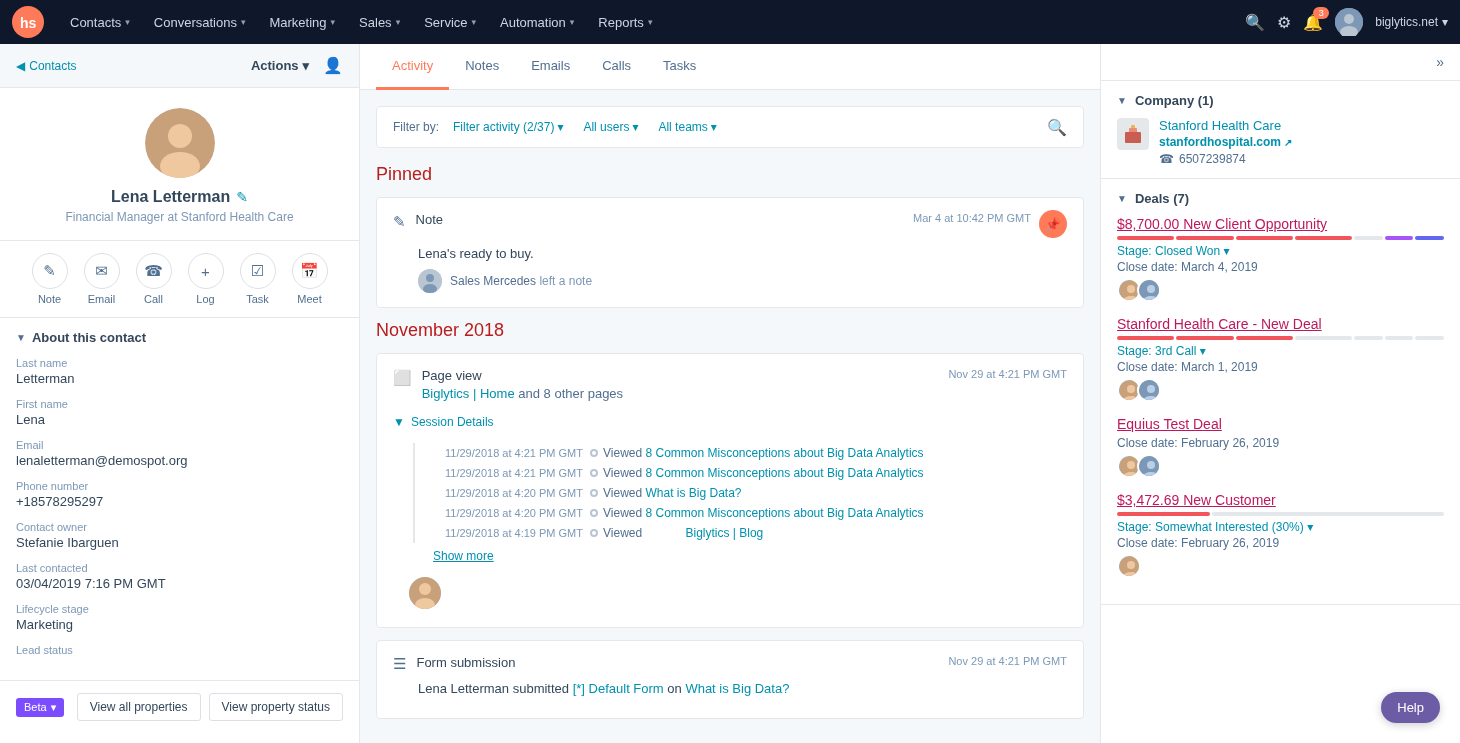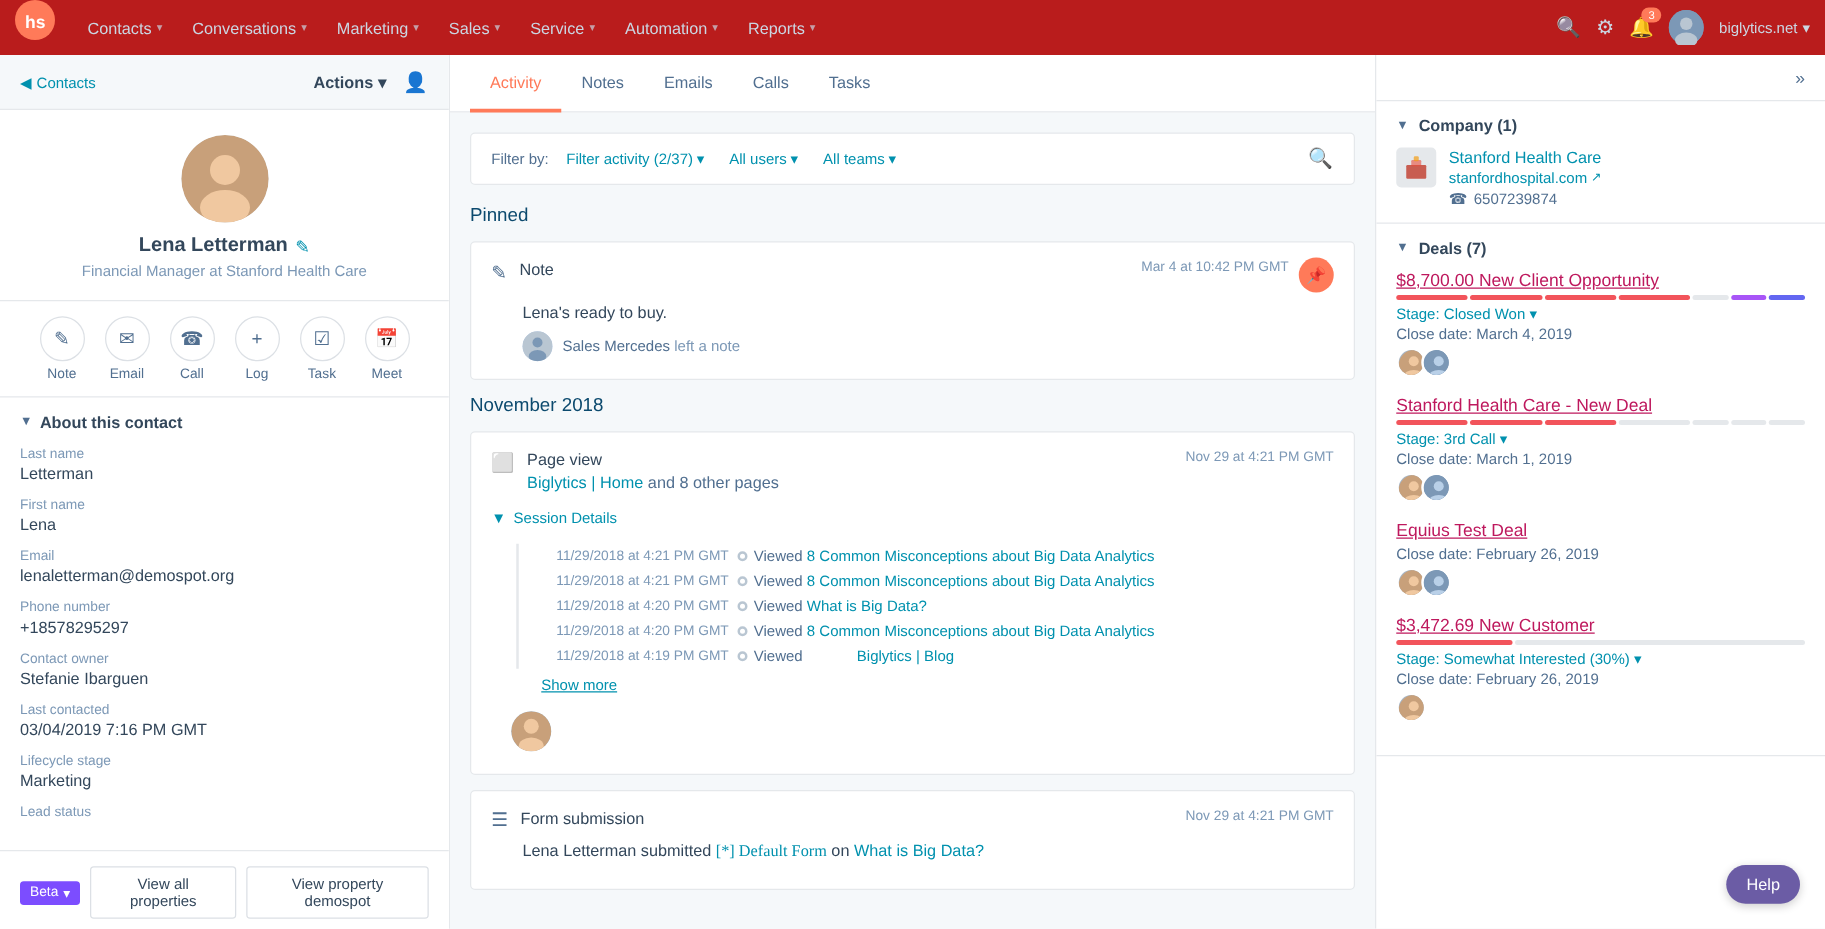--- a/index.html
+++ b/index.html
@@ -1,22 +1,23 @@
 <!DOCTYPE html>
 <html><head>
   <meta charset="utf-8">
   <style>
     * { box-sizing: border-box; margin: 0; padding: 0; }
     body { font-family: -apple-system, BlinkMacSystemFont, 'Segoe UI', Helvetica, Arial, sans-serif; font-size: 13px; background: #f5f8fa; color: #33475b; }
 
     
     .top-nav {
-      background: #b91c1c;
+      background: #0f172a;
       height: 44px;
       display: flex;
+      align-items: center;
       padding: 0 12px;
       color: #fff;
       position: fixed;
       top: 0; left: 0; right: 0;
       z-index: 100;
     }
     .top-nav .logo { width: 32px; height: 32px; margin-right: 16px; }
     .top-nav .logo svg { width: 32px; height: 32px; }
     .nav-item {
       color: #cbd6e2;
@@ -204,21 +205,21 @@
       font-size: 12px;
       cursor: pointer;
       display: flex;
       align-items: center;
       gap: 3px;
       padding: 3px 6px;
       border-radius: 3px;
     }
     .filter-search { margin-left: auto; color: #0091ae; cursor: pointer; font-size: 16px; }
 
-    .section-heading { font-size: 15px; font-weight: 400; color: #0c4a6e; margin-bottom: 12px; }
+    .section-heading { font-size: 18px; font-weight: 400; color: #b91c1c; margin-bottom: 12px; }
 
     .activity-card {
       background: #fff;
       border: 1px solid #e5e8eb;
       border-radius: 4px;
       margin-bottom: 12px;
       padding: 14px 16px;
     }
     .card-header { display: flex; align-items: flex-start; margin-bottom: 8px; }
     .card-icon { color: #516f90; margin-right: 10px; font-size: 15px; margin-top: 1px; }
@@ -274,21 +275,21 @@
     .collapse-btn { color: #516f90; cursor: pointer; font-size: 14px; padding: 4px; }
 
     .rp-section { border-bottom: 1px solid #e5e8eb; padding: 12px 16px; }
     .rp-section-header { display: flex; align-items: center; gap: 8px; margin-bottom: 10px; cursor: pointer; }
     .rp-section-title { font-size: 13px; font-weight: 600; color: #33475b; flex: 1; }
     .rp-chevron { font-size: 10px; color: #516f90; }
 
     .company-card { display: flex; align-items: flex-start; gap: 10px; }
     .company-icon { width: 32px; height: 32px; background: #e5e8eb; border-radius: 4px; display: flex; align-items: center; justify-content: center; font-size: 16px; color: #516f90; flex-shrink: 0; }
     .company-name { color: #0091ae; font-size: 13px; font-weight: 500; text-decoration: none; display: block; margin-bottom: 2px; }
-    .company-website { color: #0091ae; font-size: 12px; display: flex; align-items: center; gap: 3px; margin-bottom: 3px; }
+    .company-website { color: #0091ae; font-size: 12px; display: flex; align-items: center; gap: 3px; margin-bottom: 3px; font-weight: bold; }
     .company-phone { color: #516f90; font-size: 12px; display: flex; align-items: center; gap: 5px; }
 
     .deal-card { margin-bottom: 14px; }
     .deal-name { color: #be185d; font-size: 14px; font-weight: 500; margin-bottom: 4px; display: block; }
     .deal-progress { display: flex; gap: 2px; margin-bottom: 4px; }
     .deal-bar { height: 4px; border-radius: 2px; flex: 1; }
     .deal-stage { font-size: 12px; color: #516f90; margin-bottom: 2px; }
     .deal-stage span { color: #0091ae; cursor: pointer; }
     .deal-close { font-size: 12px; color: #516f90; margin-bottom: 4px; }
     .deal-avatars { display: flex; gap: -4px; }
@@ -476,21 +477,21 @@
     </div>
 
     <div class="bottom-actions">
       <div style="display:flex;align-items:center;gap:8px;width:100%;justify-content:space-between;">
         <div class="beta-badge">
           <span>Beta</span>
           <span>▾</span>
         </div>
         <div style="display:flex;gap:8px;">
           <button class="outline-btn">View all properties</button>
-          <button class="outline-btn">View property demospot</button>
+          <button class="outline-btn">View property status</button>
         </div>
       </div>
     </div>
   </div>
 
   <div class="mid-panel">
     <div class="tab-bar">
       <div class="tab-item active">Activity</div>
       <div class="tab-item">Notes</div>
       <div class="tab-item">Emails</div>
@@ -604,21 +605,21 @@
         </div>
       </div>
 
       <div class="form-sub-card">
         <div class="card-header">
           <div class="form-sub-icon">☰</div>
           <div class="card-title">Form submission</div>
           <div class="card-time">Nov 29 at 4:21 PM GMT</div>
         </div>
         <div class="card-body">
-          Lena Letterman submitted <a href="#" style="color:#0091ae;text-decoration:none;font-family:Liberation Serif, serif;">[*] Default Form</a> on <a href="#" style="color:#0091ae;text-decoration:none;">What is Big Data?</a>
+          Lena Letterman submitted <a href="#" style="color:#0091ae;text-decoration:none;">[*] Default Form</a> on <a href="#" style="color:#0091ae;text-decoration:none;">What is Big Data?</a>
         </div>
       </div>
 
     </div>
   </div>
 
   <div class="right-panel">
     <div class="right-panel-header">
       <div class="collapse-btn">»</div>
     </div>

